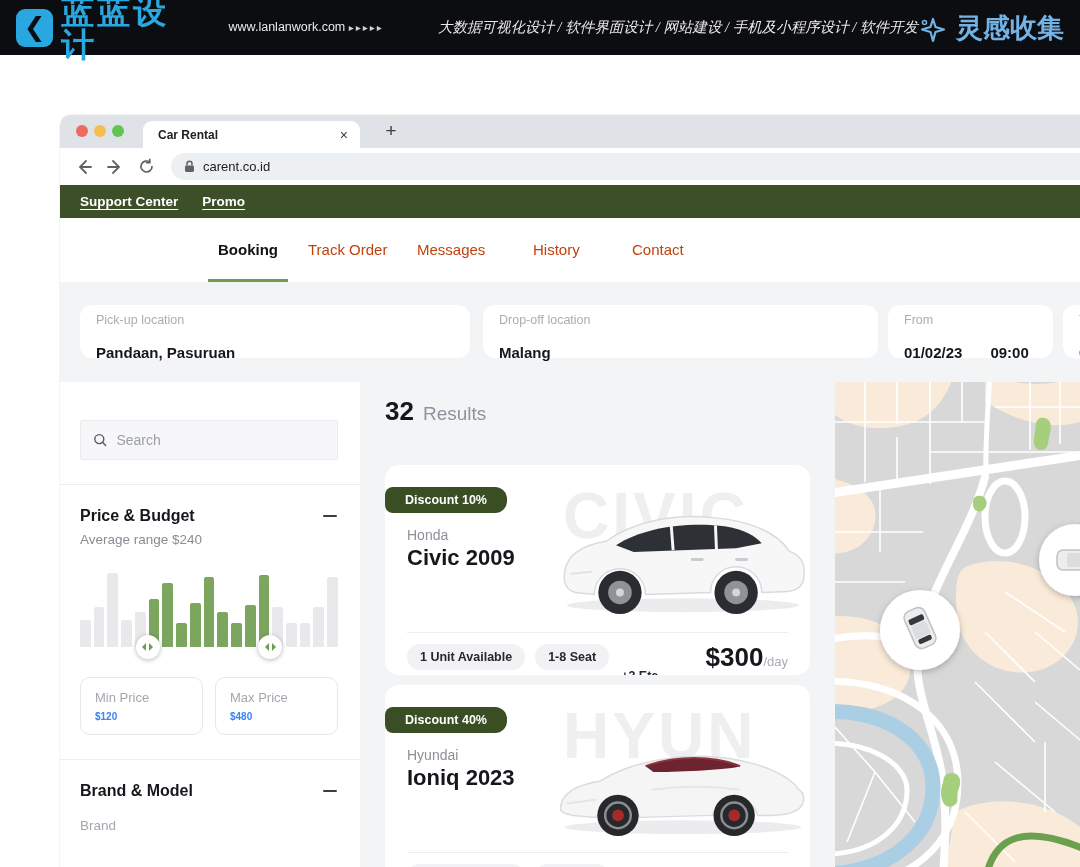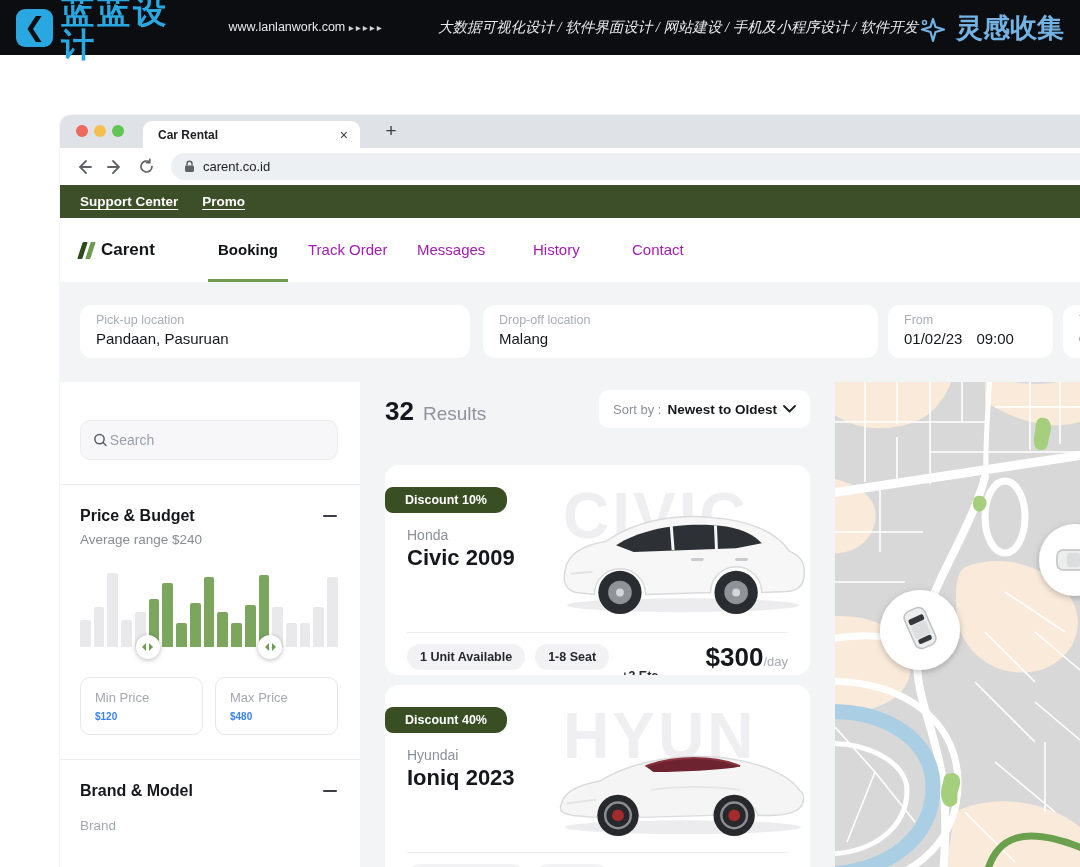--- a/index.html
+++ b/index.html
@@ -40,45 +40,45 @@
 
   
   .topbar { height:33px; background:#3d4f28; display:flex; align-items:center; gap:24px; padding-left:20px; }
   .topbar a { color:#fff; font-size:13.5px; font-weight:600; text-decoration:underline; text-underline-offset:3px; }
   .mainnav { position:relative; height:64px; background:#fff; }
   .brand { position:absolute; left:20px; top:0; height:64px; display:flex; align-items:center; gap:8px; }
   .slashes { display:flex; gap:3px; }
   .slash { width:5px; height:17px; transform:skewX(-18deg); border-radius:1px; }
   .slash.s1{ background:#2e4a1f; } .slash.s2{ background:#6f9c50; }
   .brand-name { font-size:17px; font-weight:800; color:#141519; }
-  .nav-item { position:absolute; top:0; height:64px; line-height:64px; font-size:15px; color:#a21caf; cursor:pointer; }
+  .nav-item { position:absolute; top:0; height:64px; line-height:64px; font-size:15px; color:#c2410c; cursor:pointer; }
   .nav-item.active { color:#101215; font-weight:800; }
   .nav-item.active::after { content:""; position:absolute; left:-10px; right:-10px; bottom:0; height:3px; background:#6f9c50; }
   .ni0{left:158px;} .ni1{left:248px;} .ni2{left:357px;} .ni3{left:473px;} .ni4{left:572px;}
 
   .content { position:absolute; left:0; top:167px; right:0; bottom:0; background:#f3f4f6; overflow:hidden; }
 
   
   .scard { position:absolute; top:23px; height:53px; background:#fff; border-radius:12px; padding:8px 16px; }
   .scard .lbl { font-size:12.5px; color:#a9adb5; }
-  .scard .val { margin-top:3px; font-size:15px; font-weight:400; color:#15171c; }
+  .scard .val { margin-top:17px; font-size:15px; font-weight:700; color:#15171c; }
   .sc-pickup{ left:20px; width:390px; } .sc-dropoff{ left:423px; width:395px; }
   .sc-from{ left:828px; width:165px; } .sc-to{ left:1003px; width:80px; }
-  .fromvals { display:flex; gap:14px; }
+  .fromvals { display:flex; gap:28px; }
 
   
   .sidebar { position:absolute; left:0; top:100px; width:300px; bottom:0; background:#fff; }
   .sec { padding:22px 22px 24px 20px; }
   .sec + .sec { border-top:1px solid #ededf0; }
   .sec-head { display:flex; align-items:center; justify-content:space-between; }
   .sec-title { font-size:16px; font-weight:800; color:#15171c; }
   .reset { font-size:14.5px; color:#8b8f96; }
   .minus-btn { color:#3a3d42; display:flex; }
-  .searchbox { margin-top:16px; height:40px; background:#f7f7f9; border:1px solid #ececef; border-radius:10px;
-               display:flex; align-items:center; gap:2px; padding:0 12px; }
+  .searchbox { margin-top:16px; height:40px; background:#f7f7f9; border:1px solid #ececef; border-radius:2px;
+               display:flex; align-items:center; gap:9px; padding:0 12px; }
   .searchbox input { border:none; outline:none; background:transparent; font-size:14px; color:#33363c; width:100%;
                      font-family:"Liberation Sans","DejaVu Sans",sans-serif; }
   .searchbox input::placeholder { color:#9ba0a8; }
   .price-sub { margin-top:7px; font-size:13.5px; color:#888d94; }
   .hist { position:relative; margin-top:20px; height:80px; }
   .hist-bars { display:flex; align-items:flex-end; gap:3px; height:80px; }
   .bar { flex:1; background:#e9e9ec; border-radius:2px 2px 0 0; }
   .bar.sel { background:#7ca55d; }
   .handle { position:absolute; bottom:-12px; width:24px; height:24px; border-radius:50%; background:#fff;
             box-shadow:0 1px 5px rgba(0,0,0,.28); display:flex; align-items:center; justify-content:center;
@@ -178,27 +178,20 @@
       <span class="url-text">carent.co.id</span>
     </div>
   </div>
 
   <div class="topbar">
     <a>Support Center</a>
     <a>Promo</a>
   </div>
 
   <div class="mainnav">
-    <div class="brand">
-      <span class="slashes">
-          <span class="slash s1"></span>
-          <span class="slash s2"></span>
-        </span>
-      <span class="brand-name">Carent</span>
-    </div>
     <span class="nav-item ni0 active">Booking</span>
     <span class="nav-item ni1">Track Order</span>
     <span class="nav-item ni2">Messages</span>
     <span class="nav-item ni3">History</span>
     <span class="nav-item ni4">Contact</span>
   </div>
 
   <div class="content">
 
     <div class="scard sc-pickup">
@@ -301,27 +294,20 @@
         <div class="grouplbl">Brand</div>
 
       </div>
     </div>
 
     <div class="results">
       <div class="res-head">
         <span class="res-count">32</span>
         <span class="res-lbl">Results</span>
       </div>
-      <div class="sort">
-        <span class="sort-prefix">Sort by :</span>
-        <span class="sort-val">Newest to Oldest</span>
-        <svg width="13" height="8" viewBox="0 0 13 8">
-          <path d="M1 1 L6.5 6.5 L12 1" stroke="#1c1e22" stroke-width="1.8" fill="none" stroke-linecap="round" stroke-linejoin="round"></path>
-        </svg>
-      </div>
 
       <div class="card card1">
         <div class="watermark">CIVIC</div>
         <svg class="car-img" viewBox="0 0 260 130">
           <ellipse cx="132" cy="114" rx="118" ry="7" fill="#ececee"></ellipse>
           <path d="M12 80 C14 63 30 53 54 49 C82 29 122 21 162 25 C202 28 228 41 240 59 C252 64 256 71 255 83 C255 95 248 99 238 100 L212 101 A26 26 0 0 0 160 101 L94 103 A26 26 0 0 0 42 103 L23 101 C13 99 10 90 12 80 Z" fill="#f7f7f8" stroke="#d9dadc" stroke-width="1.5"></path>
           <path d="M64 53 C92 35 136 29 176 34 C193 37 205 43 212 51 L186 56 L82 60 Z" fill="#2d3136"></path>
           <path d="M120 32 L122 58" stroke="#f7f7f8" stroke-width="3"></path>
           <path d="M165 33 L166 57" stroke="#f7f7f8" stroke-width="3"></path>
           <rect x="140" y="66" width="13" height="3" rx="1.5" fill="#c9cbce"></rect>

